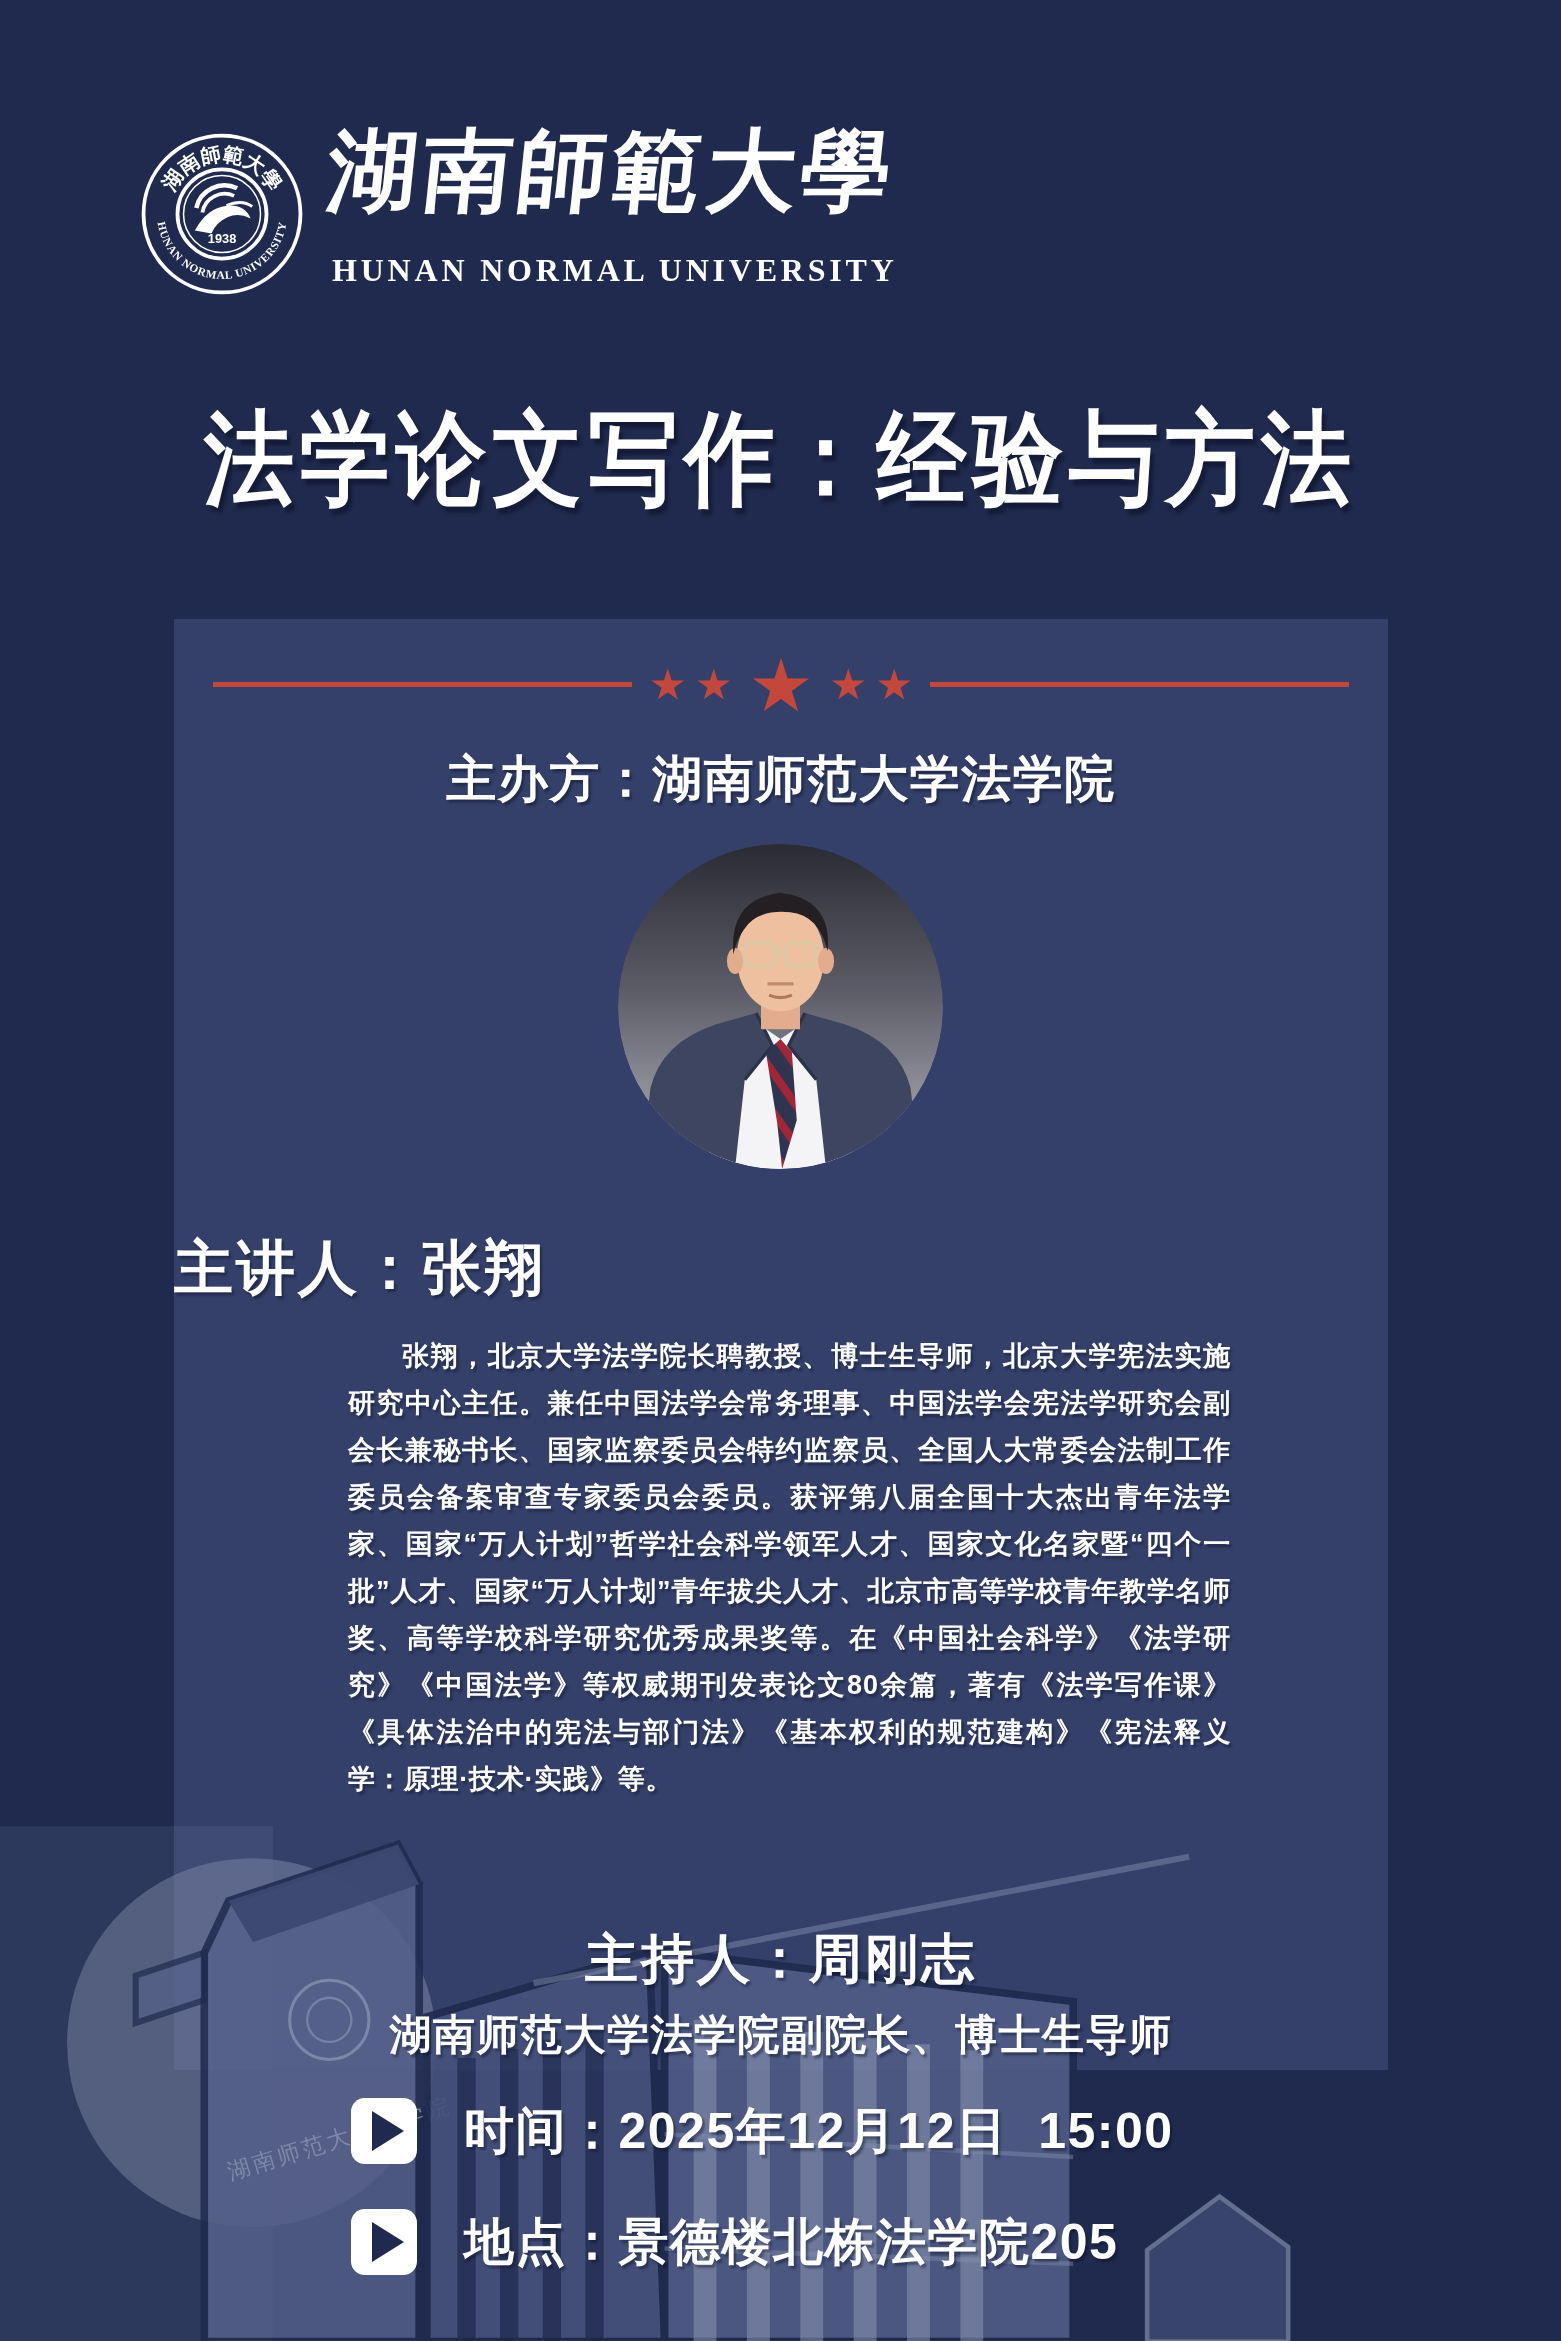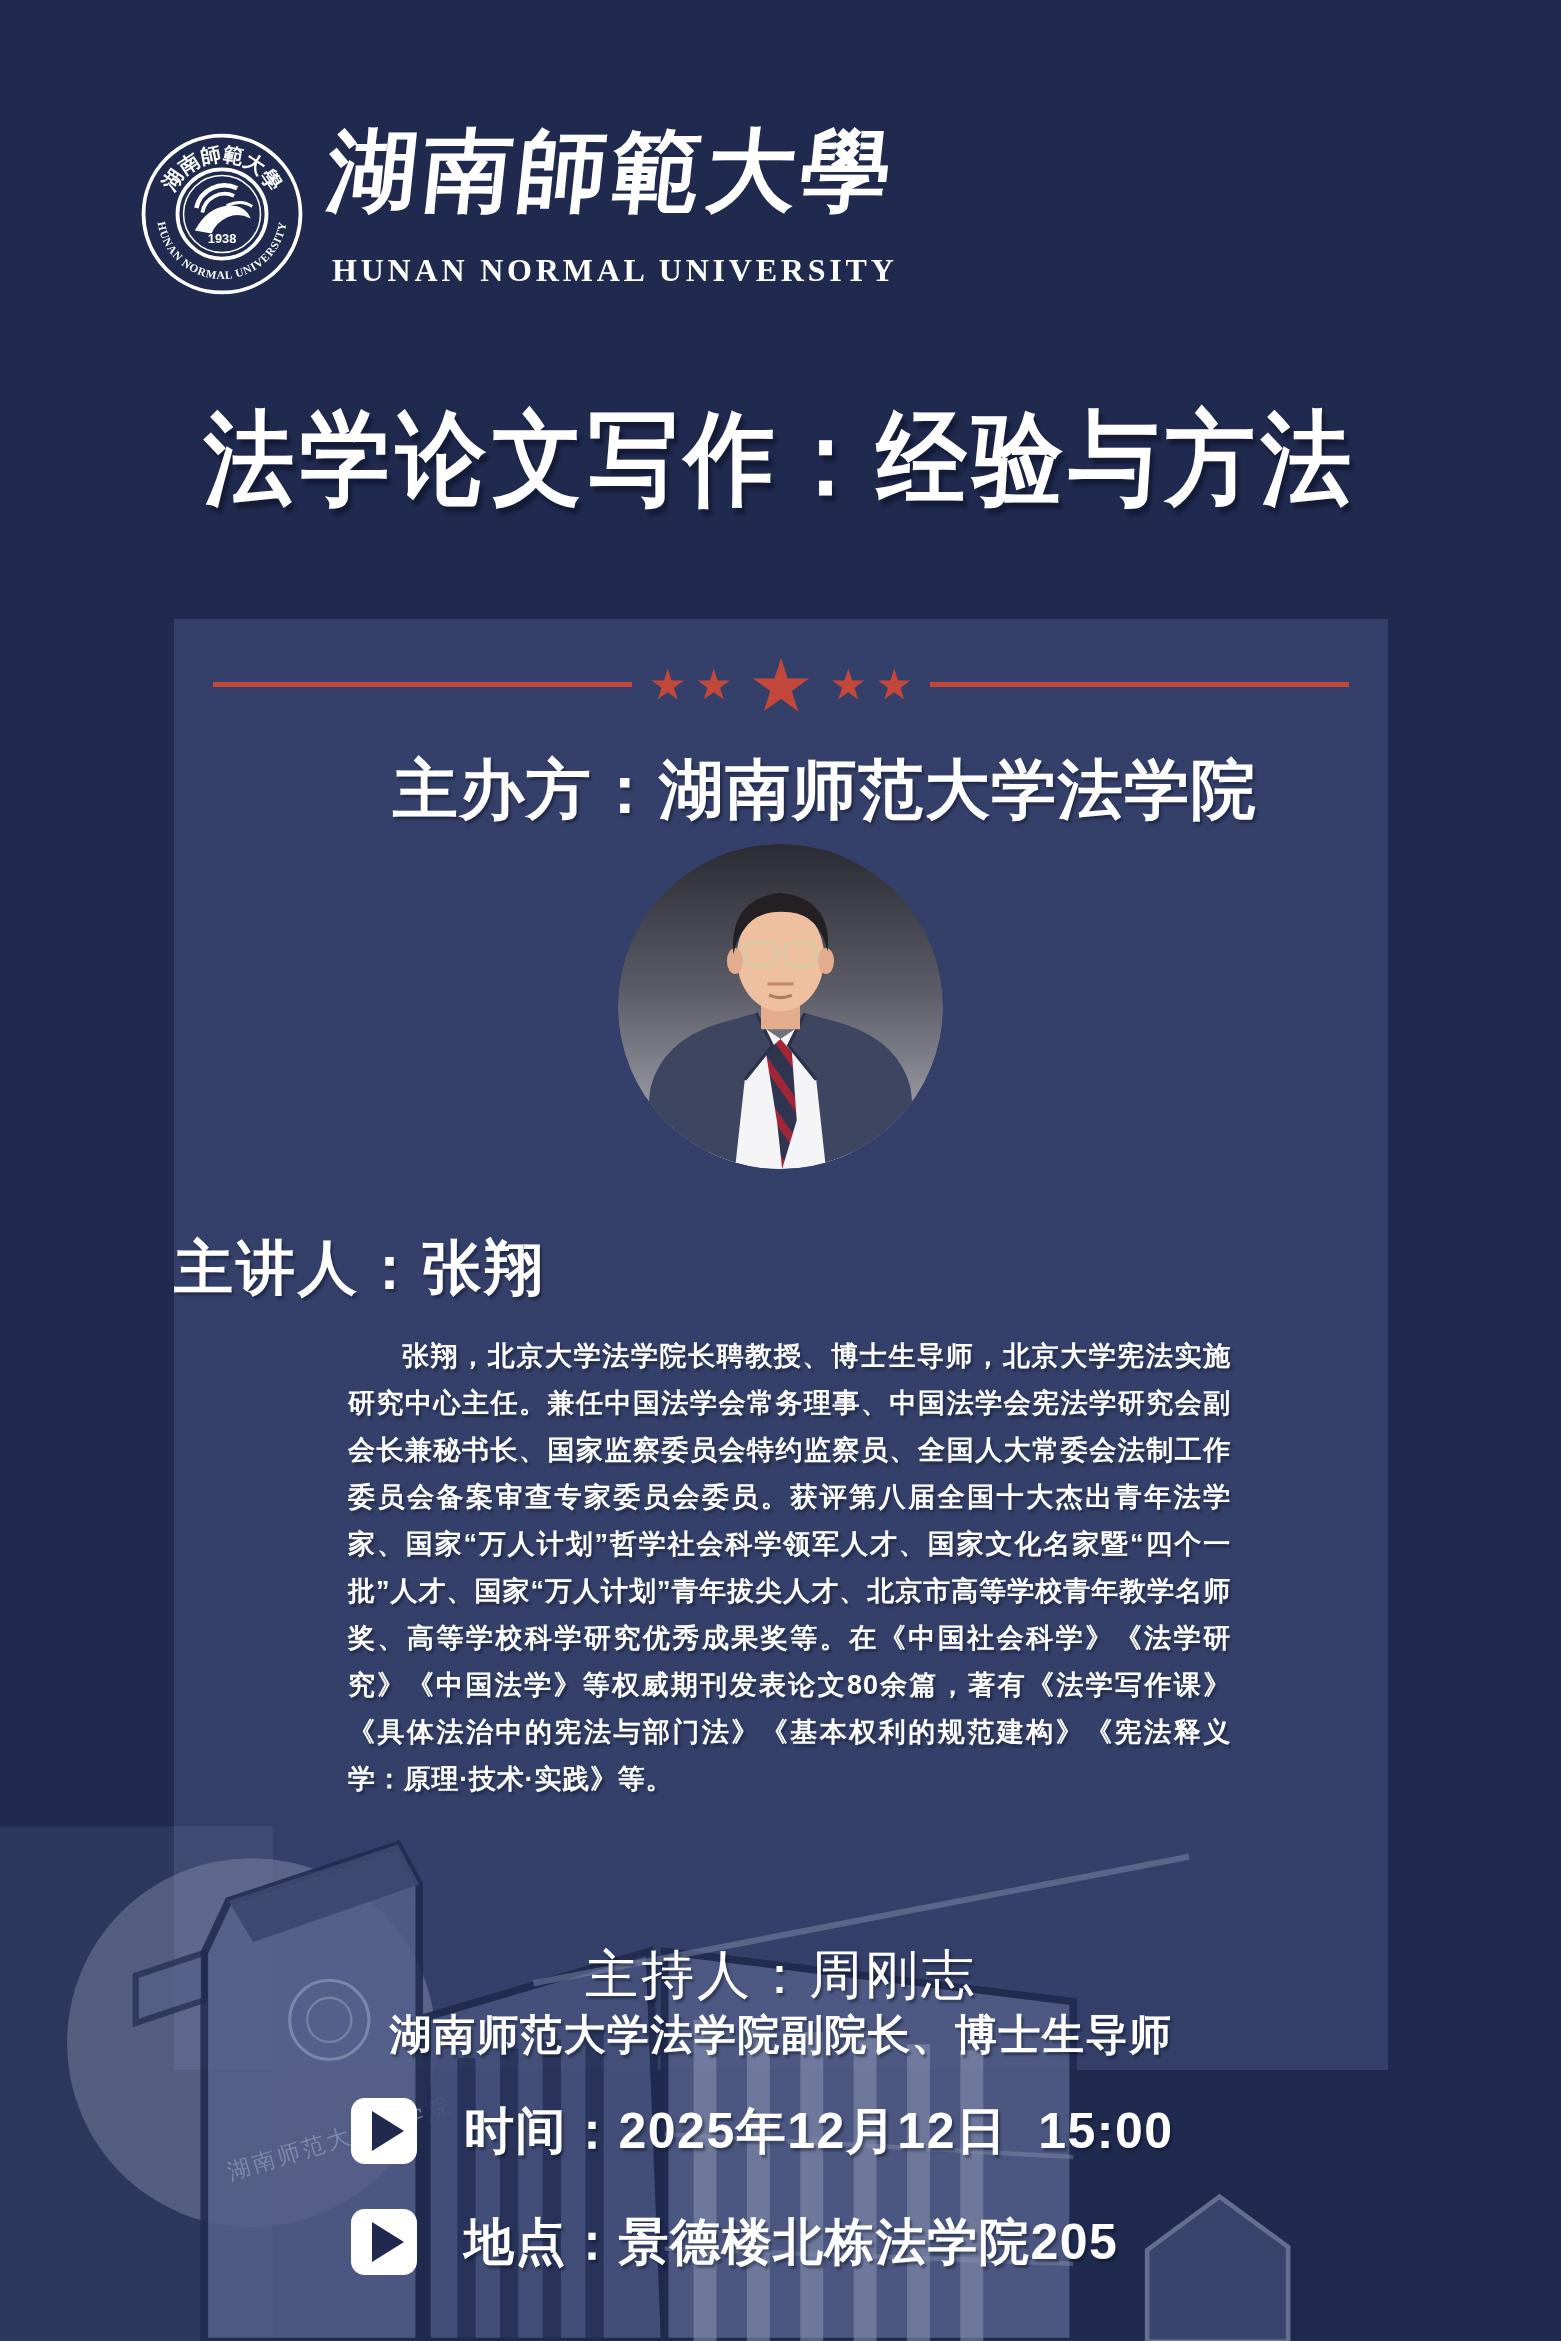--- a/index.html
+++ b/index.html
@@ -39,41 +39,41 @@
   
   .decor{
     position:absolute;left:174px;top:654px;width:1214px;height:61px;
     display:flex;align-items:center;justify-content:center;gap:17px;
   }
   .decor .line{width:419px;height:5.3px;background:#C4473C;}
   .stars{display:flex;align-items:center;gap:9.1px;color:#C4473C;line-height:1;}
   .star-s{font-size:37px;} .star-b{font-size:64px;margin:0 7.6px;}
   .organizer{
     position:absolute;left:174px;top:746px;width:1214px;text-align:center;
-    font-size:65px;font-weight:700;letter-spacing:1.5px;padding-left:44px;
+    font-size:50px;font-weight:700;letter-spacing:1.5px;
   }
   
   .photo{
     position:absolute;left:618px;top:844px;width:325px;height:325px;
     border-radius:50%;overflow:hidden;
   }
   .photo svg{display:block;width:100%;height:100%;}
   .speaker{
     position:absolute;left:174px;top:1229px;width:1214px;text-align:left;
     font-size:59px;font-weight:700;letter-spacing:3px;
   }
   .bio{
     position:absolute;left:348px;top:1333px;width:883px;
     font-size:27px;line-height:47px;font-weight:700;
     text-align:justify;text-indent:2em;word-break:break-all;
     letter-spacing:0.8px;
   }
   .host{
     position:absolute;left:174px;top:1924px;width:1214px;text-align:center;
-    font-size:53px;font-weight:400;letter-spacing:3px;margin-top:16px;
+    font-size:53px;font-weight:700;letter-spacing:3px;
   }
   .host-title{
     position:absolute;left:174px;top:2007px;width:1214px;text-align:center;
     font-size:42px;font-weight:700;letter-spacing:1.5px;
   }
   
   .sched{
     position:absolute;left:351px;height:66px;display:flex;align-items:center;gap:47px;
   }
   .row-time{top:2098px;} .row-loc{top:2209px;}

